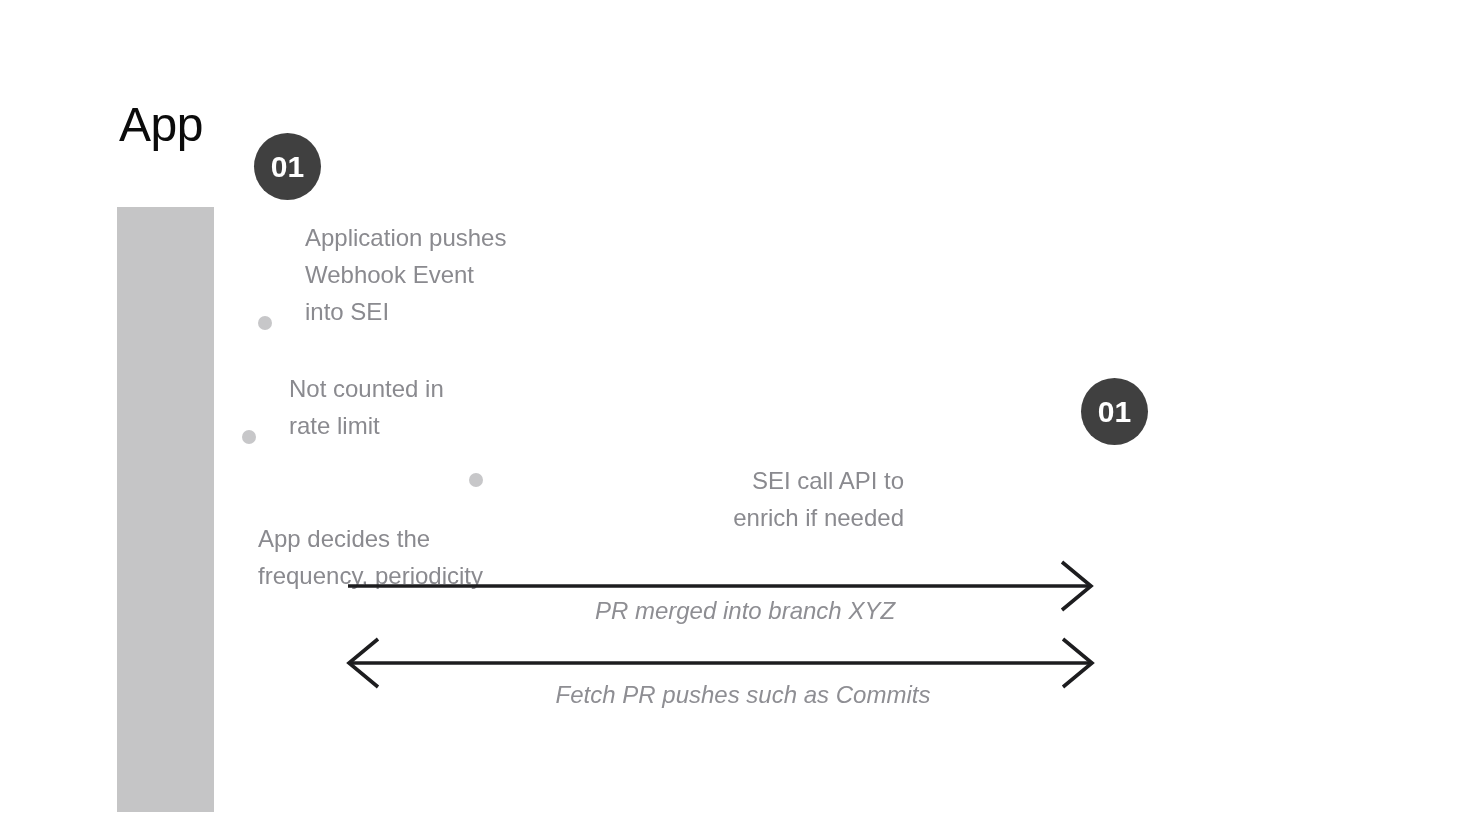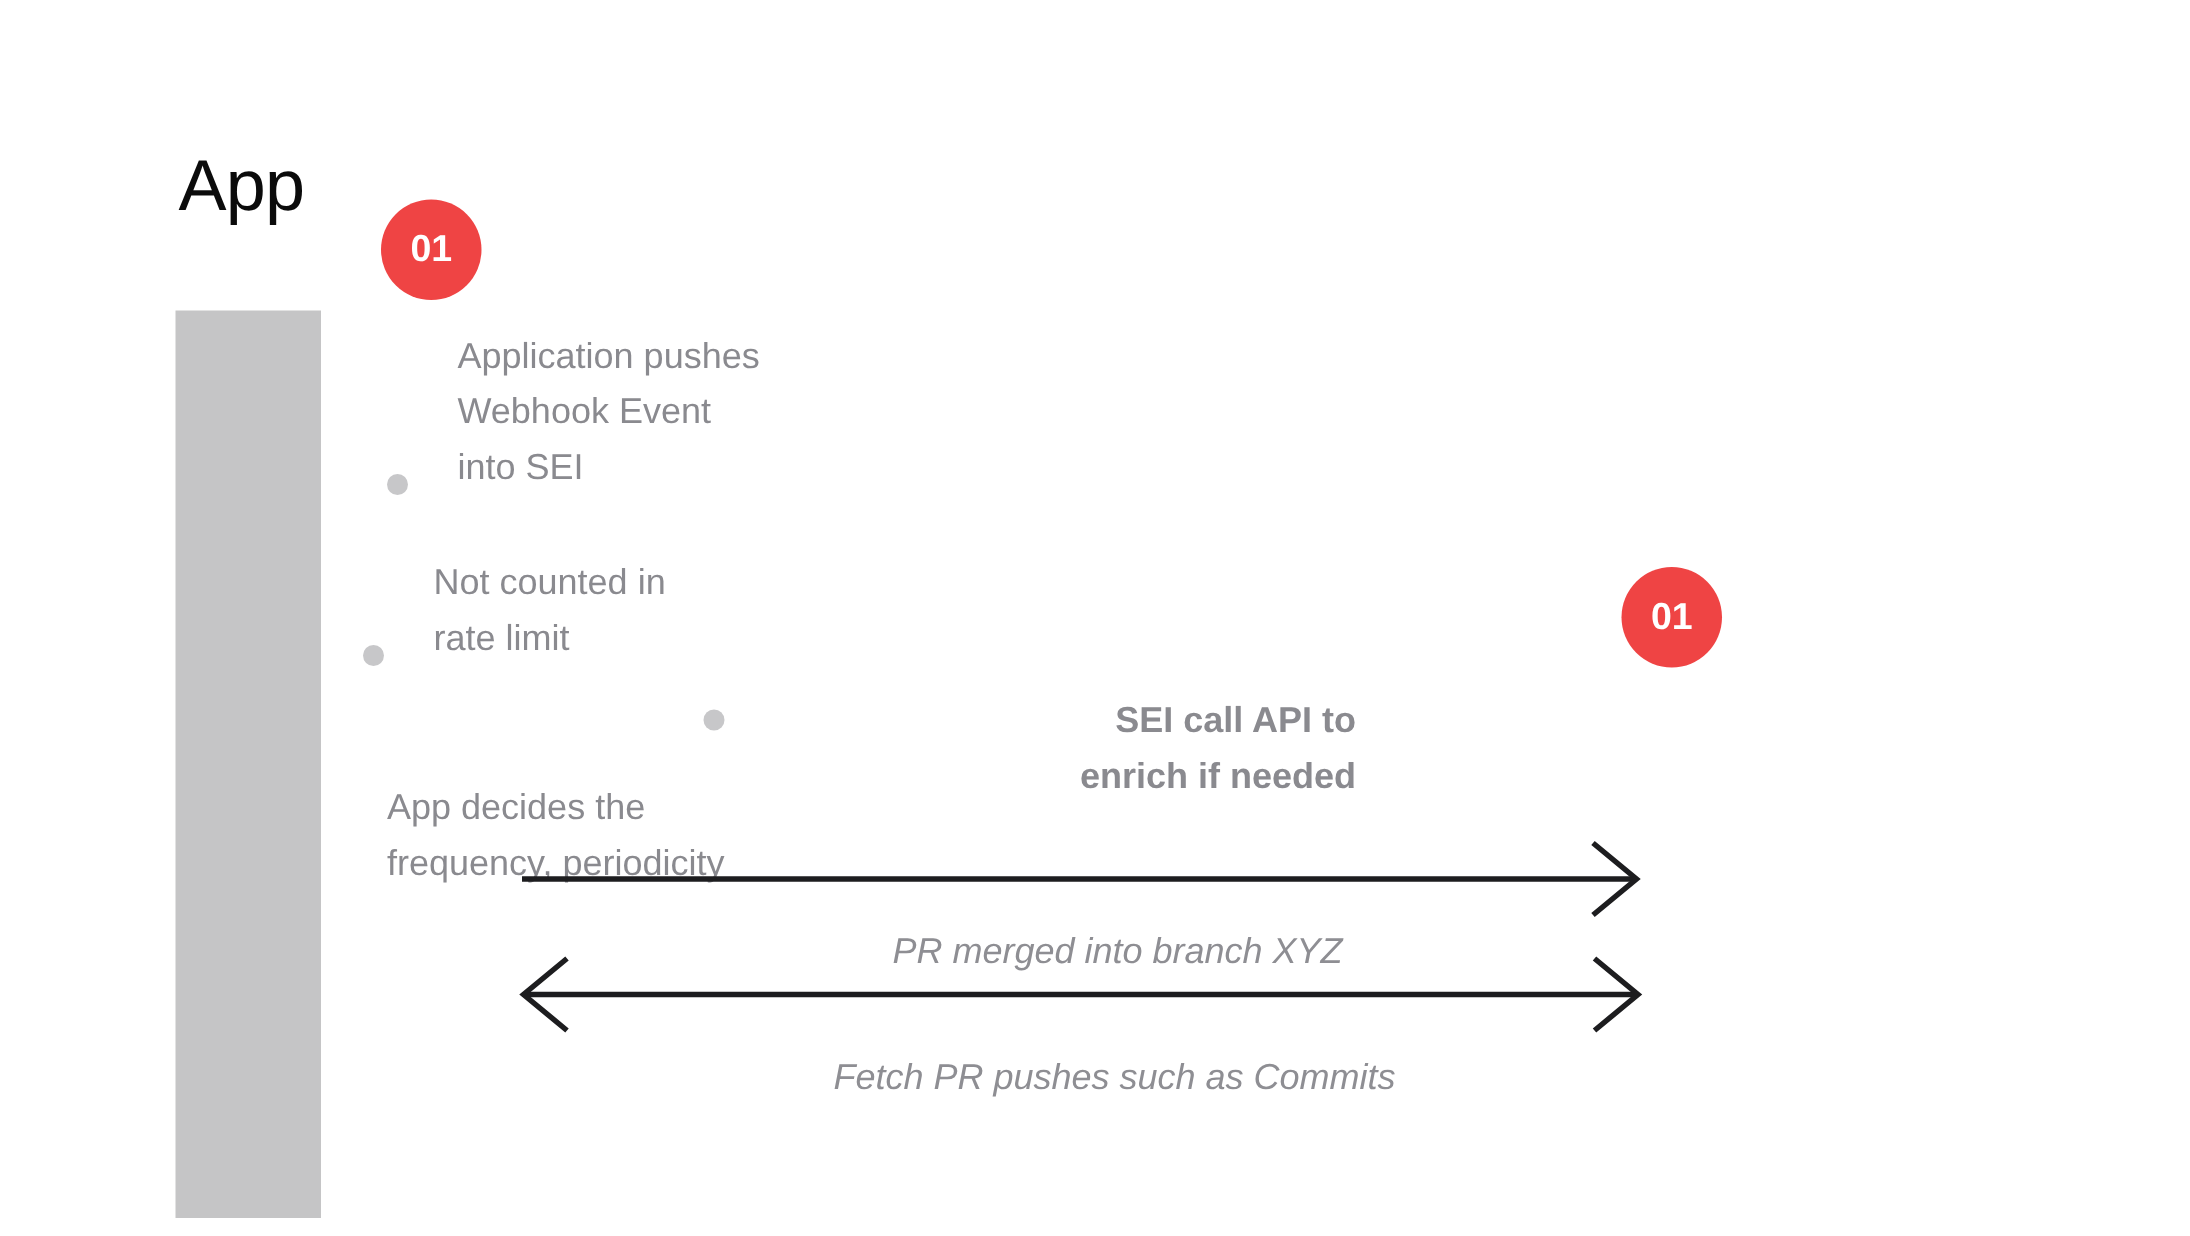--- a/index.html
+++ b/index.html
@@ -47,24 +47,24 @@
     width: 84px;
     height: 84px;
   }
   .logo svg { display: block; width: 100%; height: 100%; }
 
   .badge {
     position: absolute;
     width: 67px;
     height: 67px;
     border-radius: 50%;
-    background: #ef4444;
+    background: #404040;
     color: #ffffff;
     font-weight: 700;
-    font-size: 25px;
+    font-size: 30px;
     display: flex;
     align-items: center;
     justify-content: center;
   }
   .badge-01 { left: 254px; top: 133px; }
   .badge-02 { left: 1081px; top: 378px; }
 
   .bullet-item {
     position: absolute;
     display: flex;
@@ -89,41 +89,39 @@
   .bullet-2 { left: 242px; top: 370px; }
   .bullet-3 { left: 258px; top: 461px; flex-direction: column; }
 
   .note-02 {
     position: absolute;
     right: 277px;
     top: 462px;
     display: flex;
     gap: 15px;
     align-items: flex-start;
-    font-weight: bold;
   }
   .note-02 .bullet-text { text-align: right; }
 
   .arrows-layer {
     position: absolute;
     left: 0; top: 0;
     width: 1460px;
     height: 824px;
     pointer-events: none;
   }
 
   .arrow-label {
     position: absolute;
     width: 640px;
     text-align: center;
     font-size: 24px;
     font-style: italic;
     color: #8e8e93;
     line-height: 30px;
-    margin-top: 24px;
   }
   .arrow-label-1 { left: 425px; top: 596px; }
   .arrow-label-2 { left: 423px; top: 680px; }
 </style>
 </head>
 <body>
 
 <div class="canvas">
 
   <div class="page-title">App</div>

